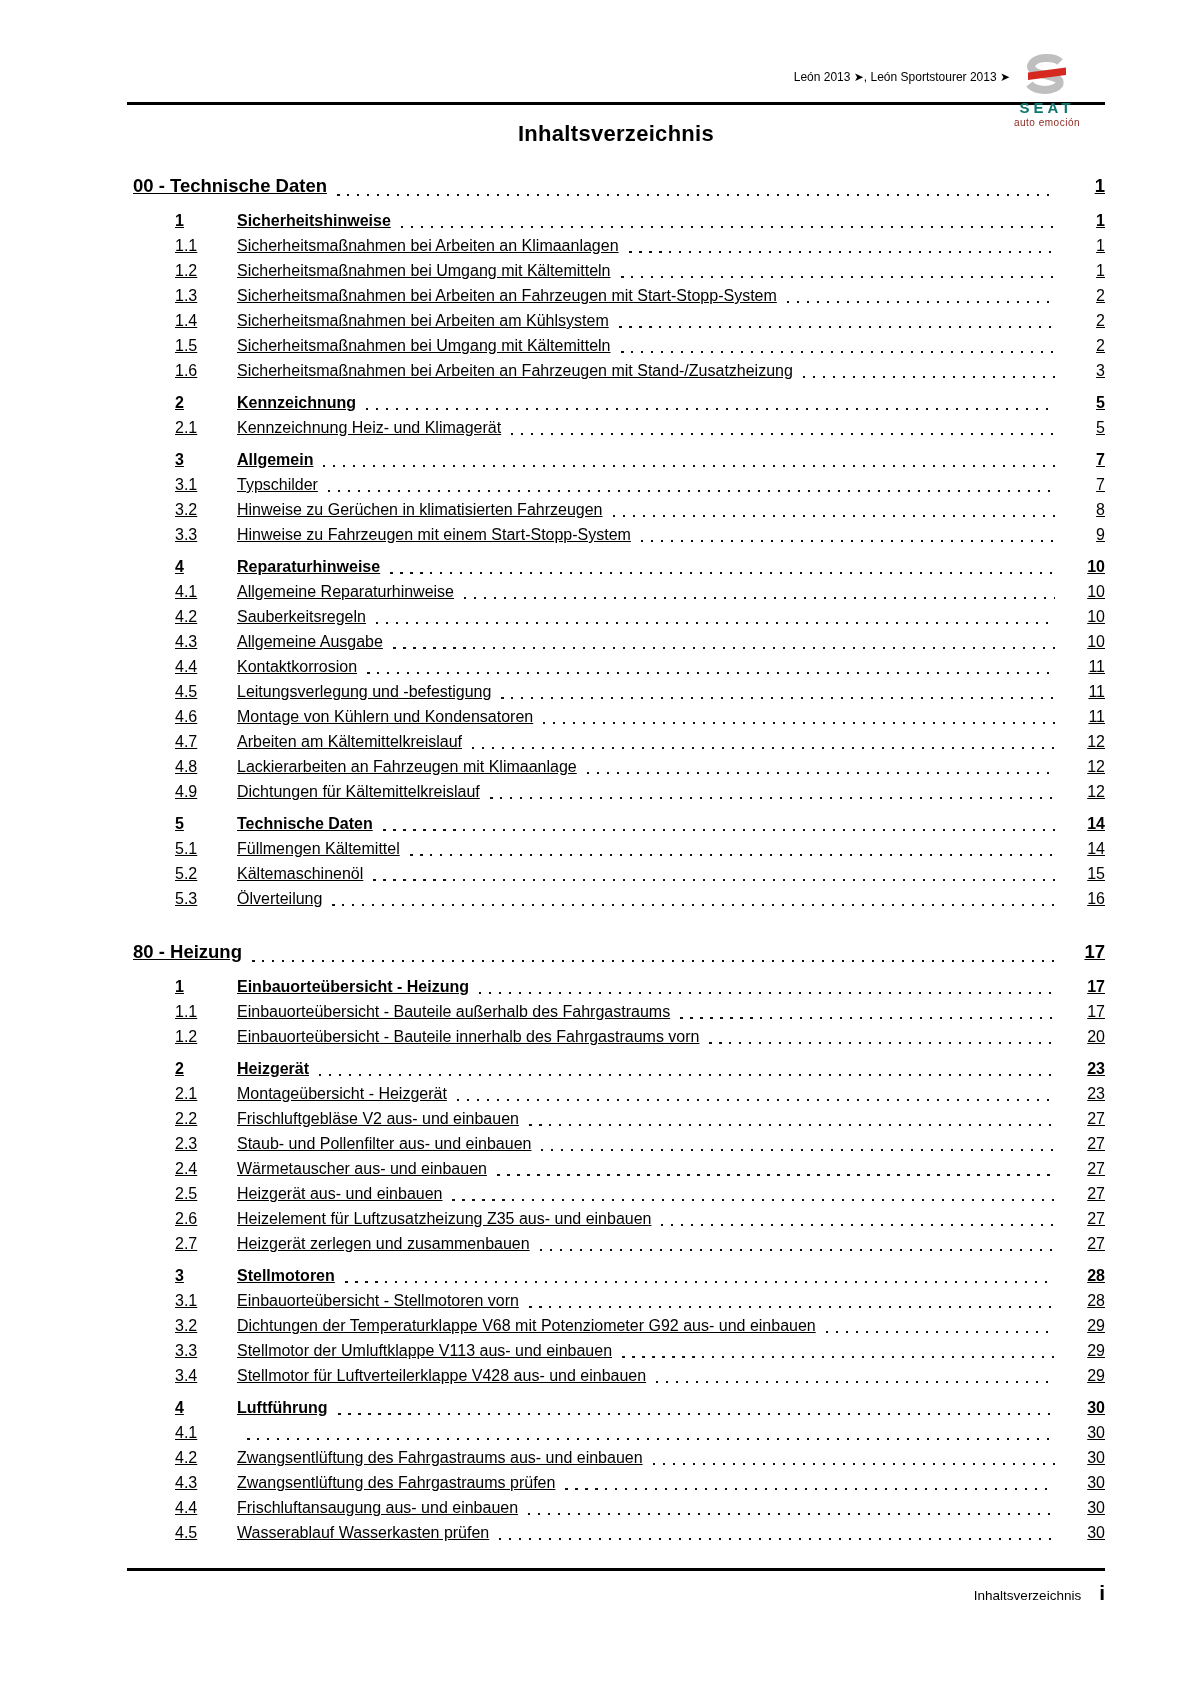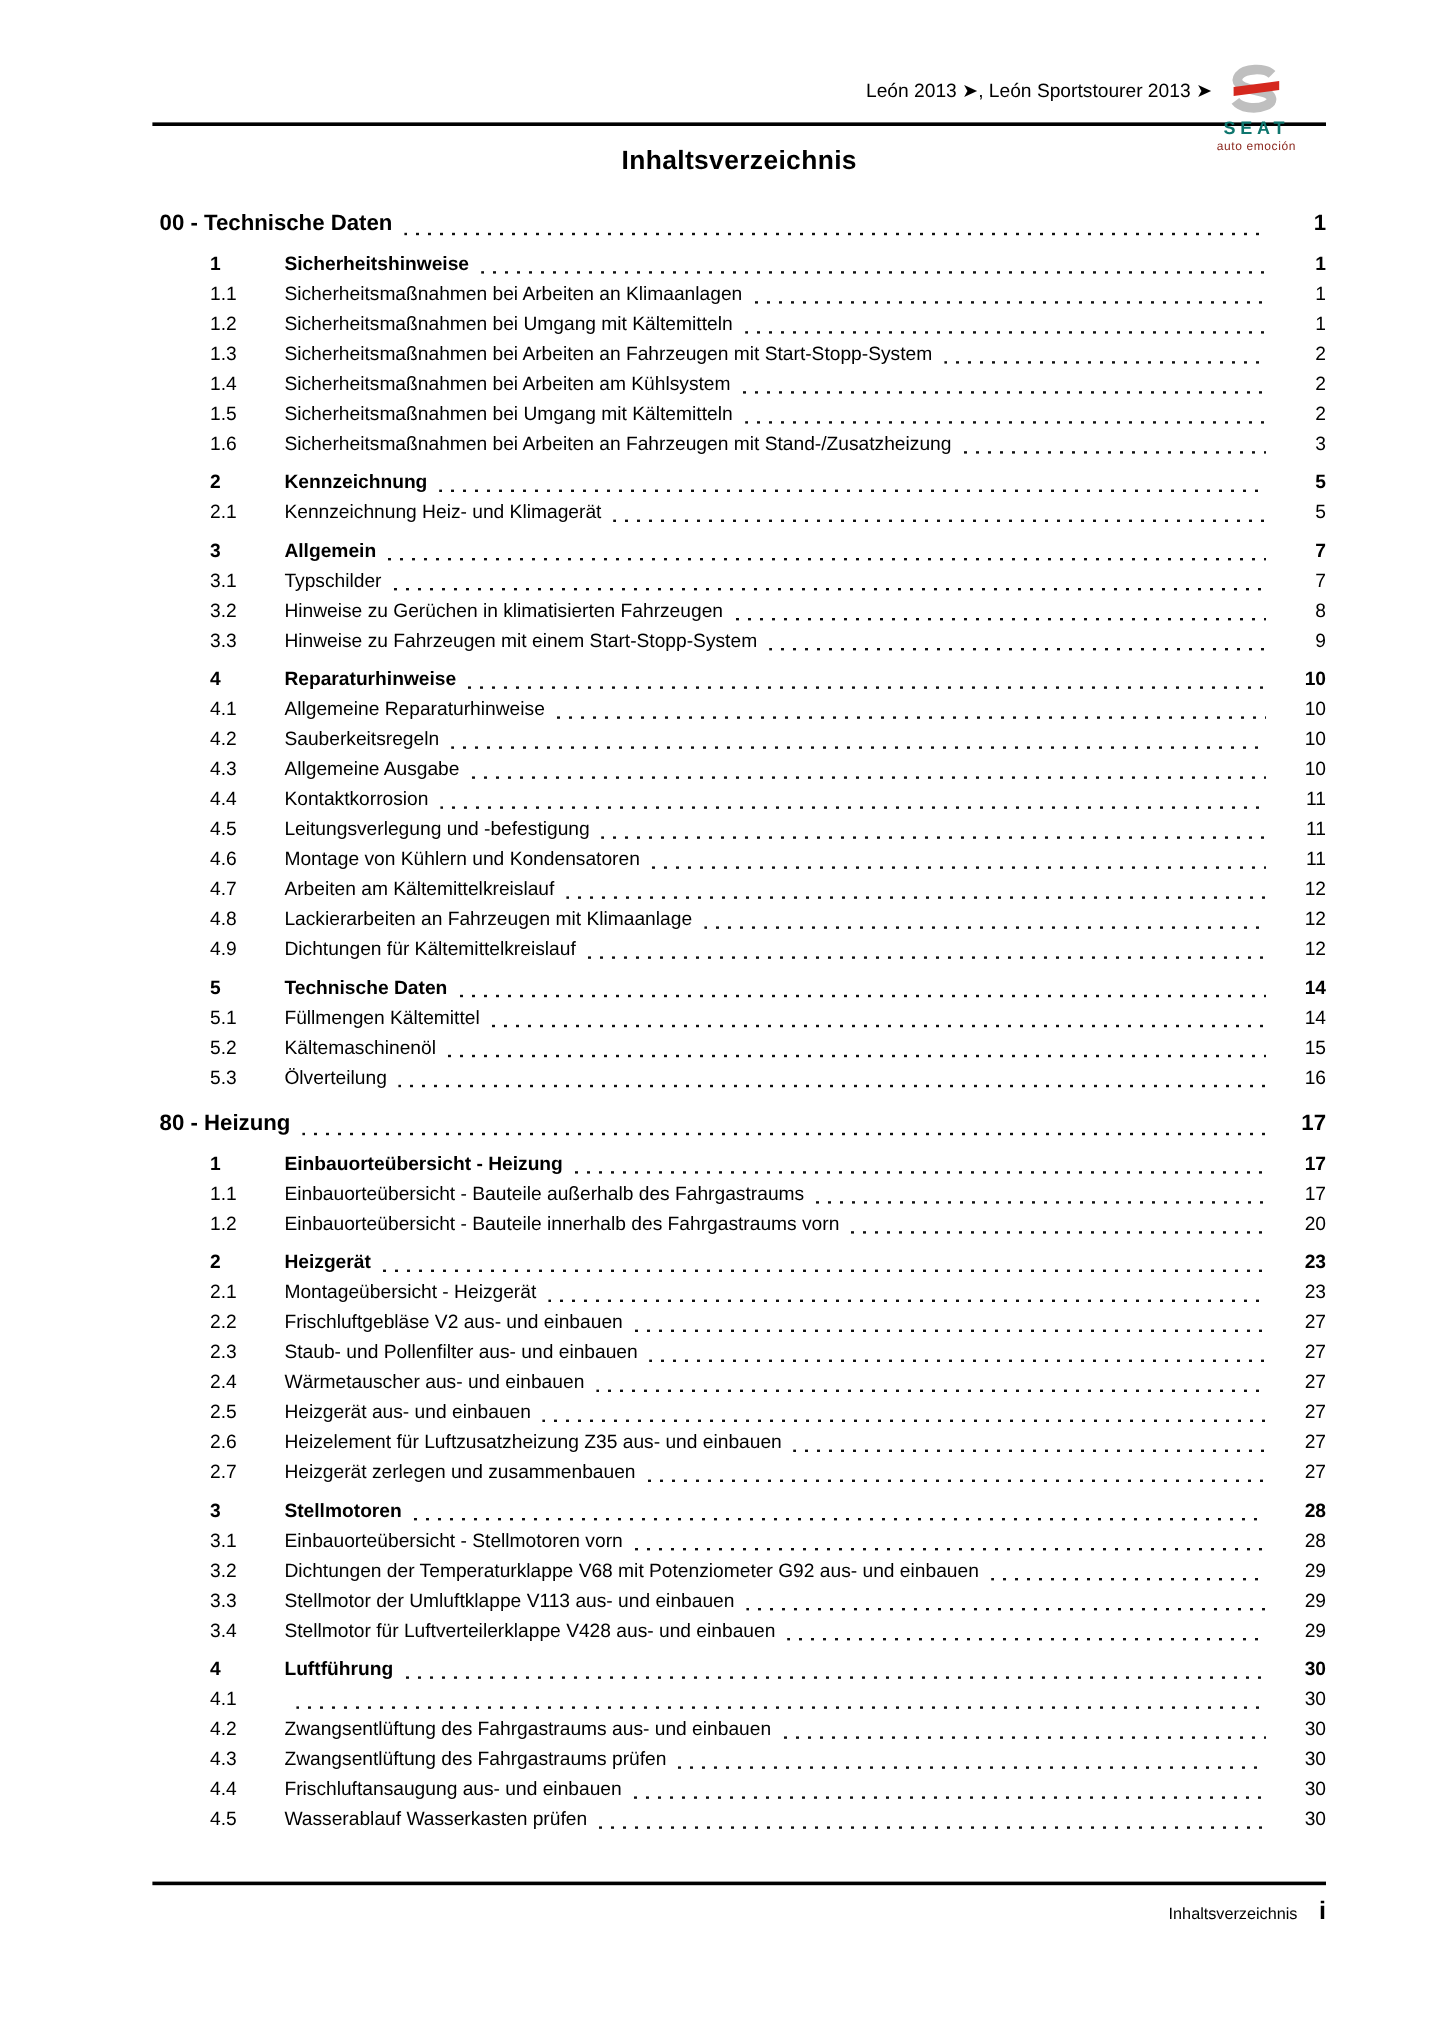--- a/index.html
+++ b/index.html
@@ -15,21 +15,21 @@
   }
   .content {
     margin-left: 127px;
     margin-right: 86px; 
   }
   
   .header {
     padding: 64px 95px 12px 0;
     text-align: right;
     border-bottom: 3px solid #000;
-    font-size: 16px;
+    font-size: 12px;
     line-height: 26px;
     font-weight: 400;
   }
   .logo {
     position: absolute;
     top: 52px;
     right: 100px;
     width: 88px;
     text-align: center;
     line-height: 1;
@@ -56,29 +56,30 @@
     margin-top: 16px;
     letter-spacing: 0.3px;
   }
   
   .toc { margin-top: 24px; }
   .row {
     display: flex;
     align-items: flex-start;
     font-size: 16px;
     line-height: 25px;
+    text-decoration: underline;
   }
   .row.chapter {
     font-size: 18.5px;
     font-weight: 700;
     line-height: 30px;
     margin-top: 16px;
     padding-left: 6px;
   }
-  .row.chapter80 { margin-top: 10px; }
+  .row.chapter80 { margin-top: 26px; }
   .row.section {
     font-weight: 700;
     margin-top: 7px;
     padding-left: 48px;
   }
   .row.sub { padding-left: 48px; }
   .num { flex: none; width: 62px; }
   .label { flex: none; white-space: nowrap; }
   .leader {
     flex: 1;

